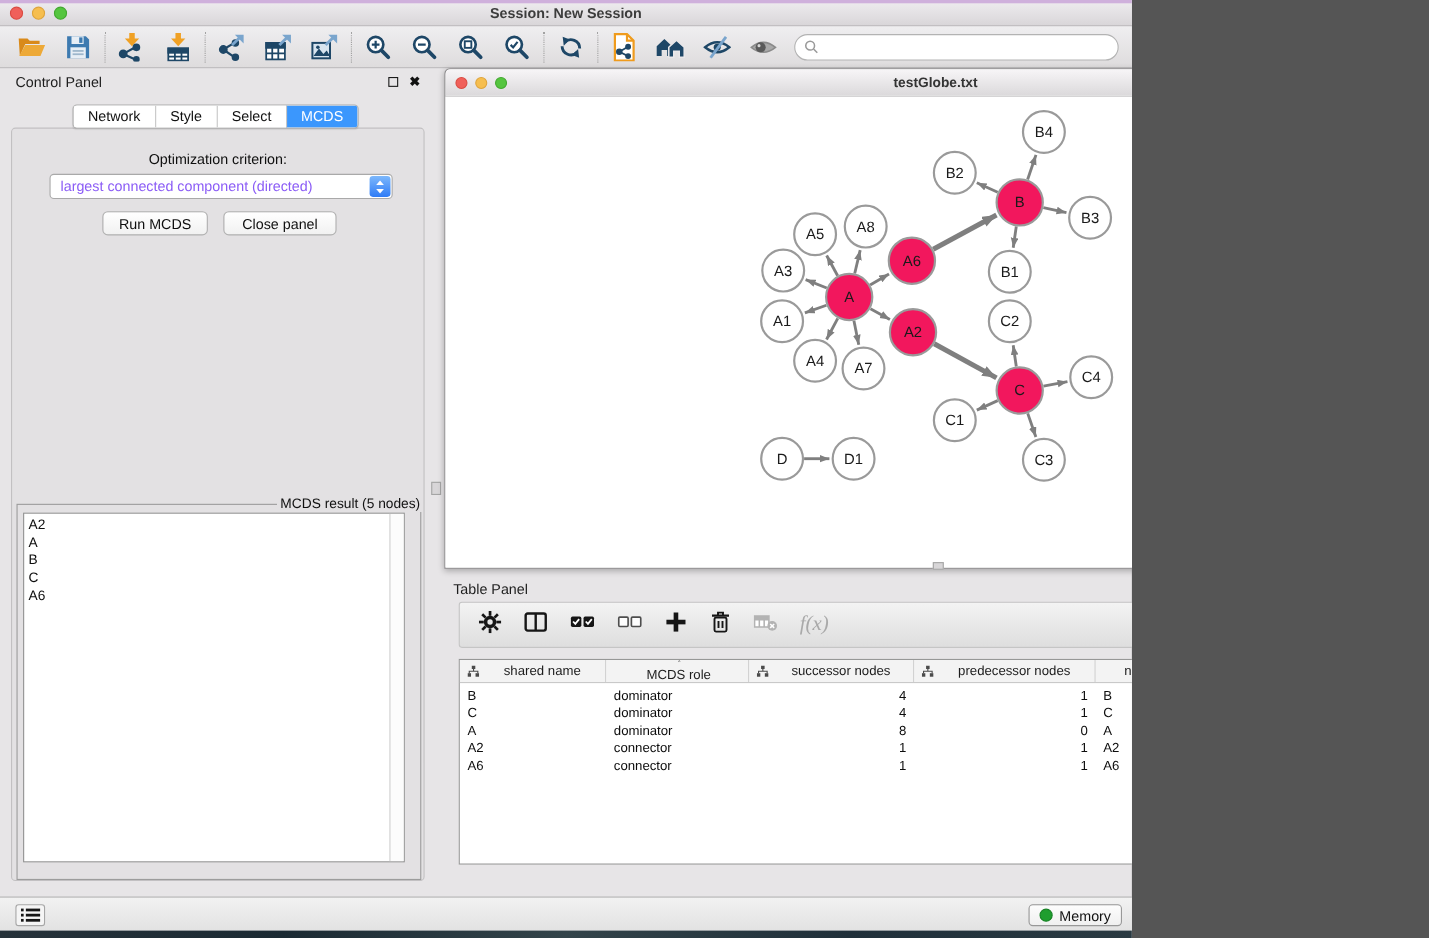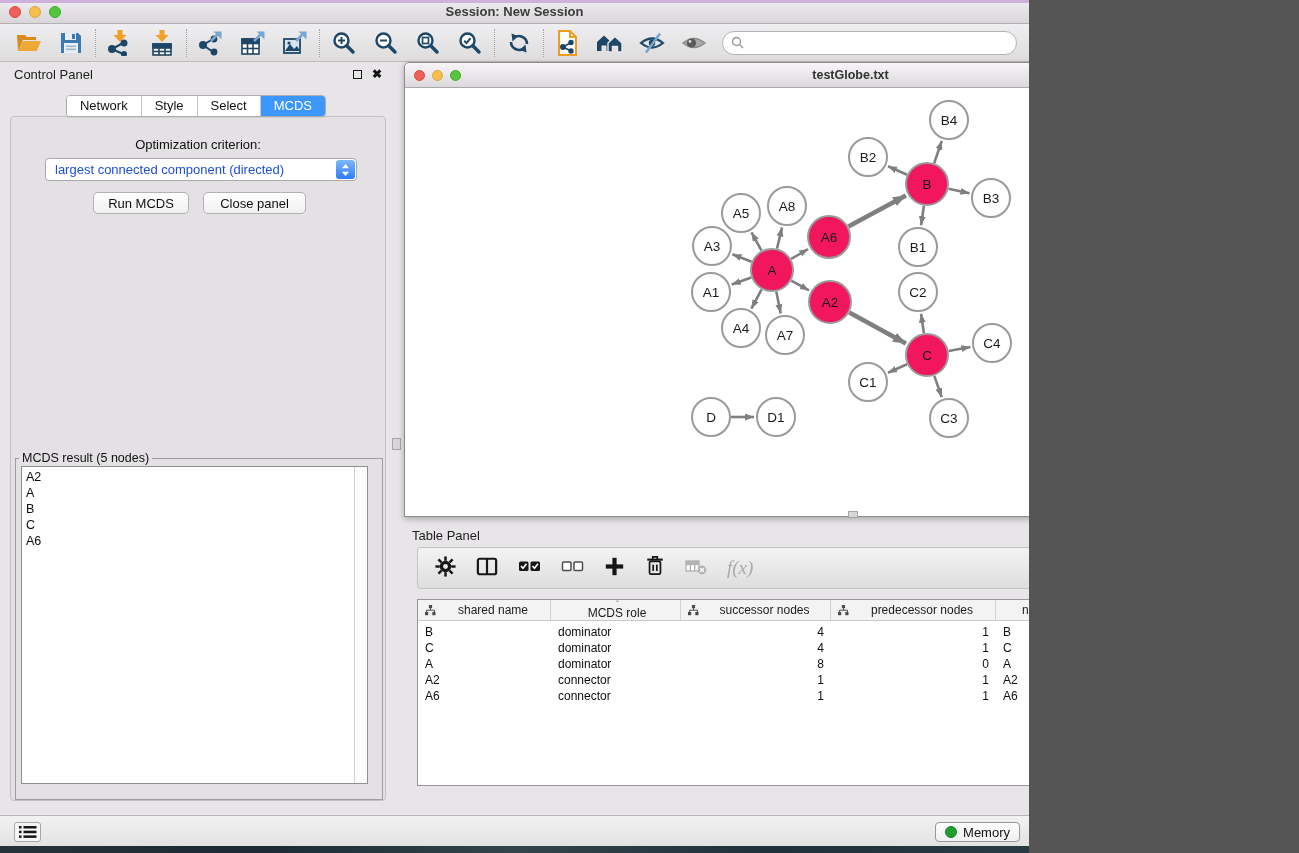--- a/index.html
+++ b/index.html
@@ -38,32 +38,32 @@
   .cp-tabs { position:absolute; left:0; right:4px; top:33px; display:flex; justify-content:center; z-index:2; }
   .seg { display:flex; border:1px solid #adadad; border-radius:4px; overflow:hidden; background:#fff;
     box-shadow:0 1px 1px rgba(0,0,0,.08); }
   .seg-tab { padding:2px 13px; font-size:13px; line-height:16px; color:#111; border-left:1px solid #c6c6c6; background:#fff; }
   .seg-tab:first-child { border-left:none; }
   .seg-tab.active { background:#3b97fd; color:#fff; }
   .cp-body { position:absolute; left:4px; right:4px; top:54px; bottom:9px;
     background:#e3e1e3; border:1px solid #c2c0c2; border-radius:4px; }
   .opt-label { position:absolute; top:20px; left:0; right:0; text-align:center; font-size:13px; color:#0f0f0f; }
   .dropdown { position:absolute; left:34px; top:41px; width:312px; height:23px; background:#fff;
-    border:1px solid #a9a9a9; border-radius:4px; font-size:13px; color:#1d4ed8; display:flex; align-items:center;
+    border:1px solid #a9a9a9; border-radius:4px; font-size:13px; color:#8b5cf6; display:flex; align-items:center;
     padding-left:9px; }
   .stepper { position:absolute; right:1px; top:1px; bottom:1px; width:19px; border-radius:3px;
     background:linear-gradient(#7db8fc,#2f7cf6); display:flex; align-items:center; justify-content:center; }
   .cp-btn { position:absolute; top:75px; height:22px; background:linear-gradient(#ffffff,#f1f1f1);
     border:1px solid #b2b2b2; border-radius:5px; font-size:13px; color:#0f0f0f;
     display:flex; align-items:center; justify-content:center; }
   .btn-run { left:82px; width:96px; }
   .btn-close { left:192px; width:103px; }
   .mcds-fieldset { position:absolute; left:4px; top:334px; width:368px; height:349px;
     border:1px solid #9c9c9c; }
-  .mcds-fieldset legend { font-size:12.5px; color:#111; margin-left:3px; padding:0 3px; }
+  .mcds-fieldset legend { font-size:12.5px; color:#111; margin-left:3px; padding:0 3px;text-align:right; }
   .mcds-list { margin:1px 14px 6px 5px; height:318px; background:#fff; border:1px solid #8f8f8f;
     position:relative; overflow:hidden; padding-top:2px; }
   .mcds-item { font-size:12.5px; line-height:16px; padding-left:4px; color:#0d0d0d; }
   .scroll-track { position:absolute; right:0; top:0; bottom:0; width:13px; background:#fcfcfc; border-left:1px solid #cfcfcf; }
 
   
   .vthumb { position:absolute; left:392px; top:376px; width:9px; height:12px; background:#d8d6d8; border:1px solid #a5a5a5; }
   .hthumb { position:absolute; left:848px; top:449px; width:10px; height:7px; background:#d8d6d8; border:1px solid #a5a5a5; z-index:5; }
 
   

